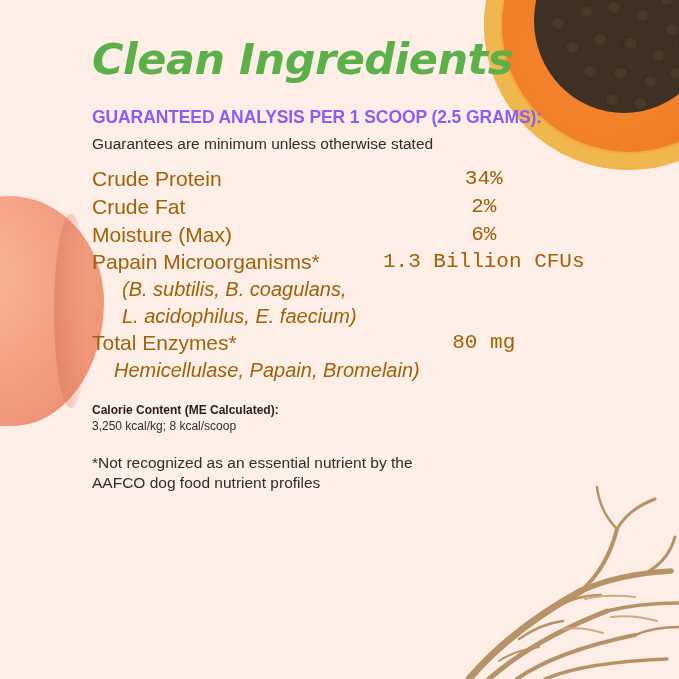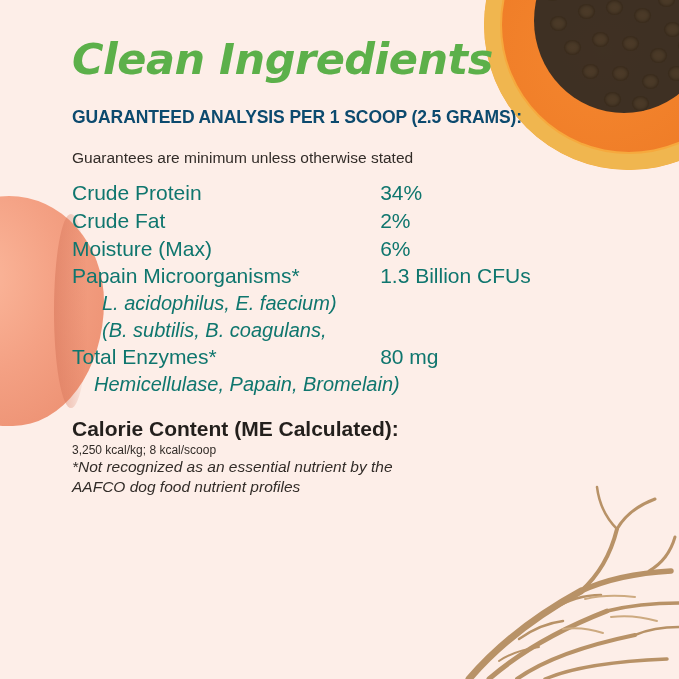--- a/index.html
+++ b/index.html
@@ -72,86 +72,86 @@
     border-radius: 50%;
     background: linear-gradient(90deg, rgba(214,116,88,.55), rgba(214,116,88,0));
   }
 
   
   .roots { right: 0; bottom: 0; width: 330px; height: 200px; }
 
   
   .content {
     position: absolute;
-    left: 72px;
+    left: 92px;
     top: 36px;
     width: 512px;
   }
   .title {
     font-family: "DejaVu Sans", sans-serif;
     font-size: 43px;
     line-height: 1.1;
     font-weight: 700;
     font-style: italic;
     letter-spacing: -0.5px;
     color: #5cb04a;
     margin-bottom: 24px;
   }
   .ga-head {
     font-size: 17.5px;
     font-weight: 700;
-    color: #0c4a6e;
+    color: #8b5cf6;
     letter-spacing: -0.1px;
-    margin-bottom: 21px;
+    margin-bottom: 7px;
   }
   .ga-sub {
     font-size: 15.5px;
     color: #322c28;
     margin-bottom: 12px;
   }
 
   table.analysis {
     width: 100%;
     border-collapse: collapse;
   }
   table.analysis td {
     font-size: 21px;
-    color: #0f766e;
+    color: #a16207;
     padding: 0;
     line-height: 1.32;
     white-space: nowrap;
   }
-  td.val { text-align: left; }
+  td.val { text-align: center; font-family: Liberation Mono, monospace; }
   tr.sub td {
     font-style: italic;
     font-size: 20px;
     padding-left: 30px;
   }
   tr.sub-narrow td {
     font-style: italic;
     font-size: 20px;
     padding-left: 22px;
   }
 
   .calorie-block { margin-top: 20px; }
   .cal-head {
-    font-size: 21px;
+    font-size: 12px;
     font-weight: 700;
     color: #231f1c;
     margin-bottom: 2px;
   }
   .cal-val {
     font-size: 12px;
     color: #322c28;
   }
   .footnote {
+    margin-top: 20px;
     font-size: 15.5px;
     line-height: 1.3;
     color: #322c28;
-    font-style: italic;
   }
 </style>
 </head>
 <body>
 
 <div class="art papaya">
   <div class="flesh"></div>
   <div class="rind"></div>
   <div class="cavity">
 
@@ -226,24 +226,24 @@
       </tr>
       <tr>
         <td>Moisture (Max)</td>
         <td class="val">6%</td>
       </tr>
       <tr>
         <td>Papain Microorganisms*</td>
         <td class="val">1.3 Billion CFUs</td>
       </tr>
       <tr class="sub">
+        <td colspan="2">(B. subtilis, B. coagulans,</td>
+      </tr>
+      <tr class="sub">
         <td colspan="2">L. acidophilus, E. faecium)</td>
-      </tr>
-      <tr class="sub">
-        <td colspan="2">(B. subtilis, B. coagulans,</td>
       </tr>
       <tr>
         <td>Total Enzymes*</td>
         <td class="val">80 mg</td>
       </tr>
       <tr class="sub-narrow">
         <td colspan="2">Hemicellulase, Papain, Bromelain)</td>
       </tr>
     </tbody>
   </table>

